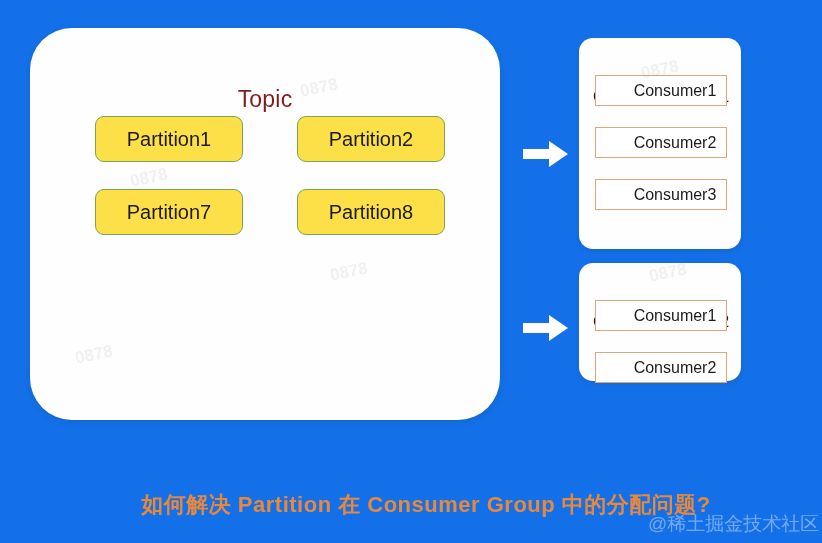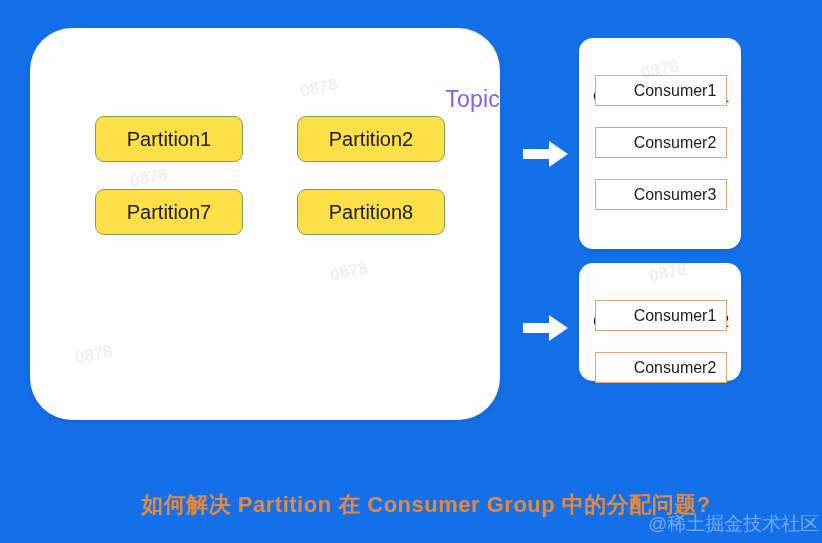--- a/index.html
+++ b/index.html
@@ -30,23 +30,23 @@
     height: 392px;
     background: #fefefe;
     border-radius: 42px;
     box-shadow: 0 2px 6px rgba(0,0,0,0.10);
   }
   .topic-title {
     position: absolute;
     left: 0;
     top: 58px;
     width: 470px;
-    text-align: right;
+    text-align: center;
     font-size: 23px;
-    color: #8b5cf6;
+    color: #7f1d1d;
     letter-spacing: .2px;
   }
   .partition-grid {
     position: absolute;
     left: 65px;
     top: 88px;
     width: 350px;
   }
   .p-row {
     display: flex;

